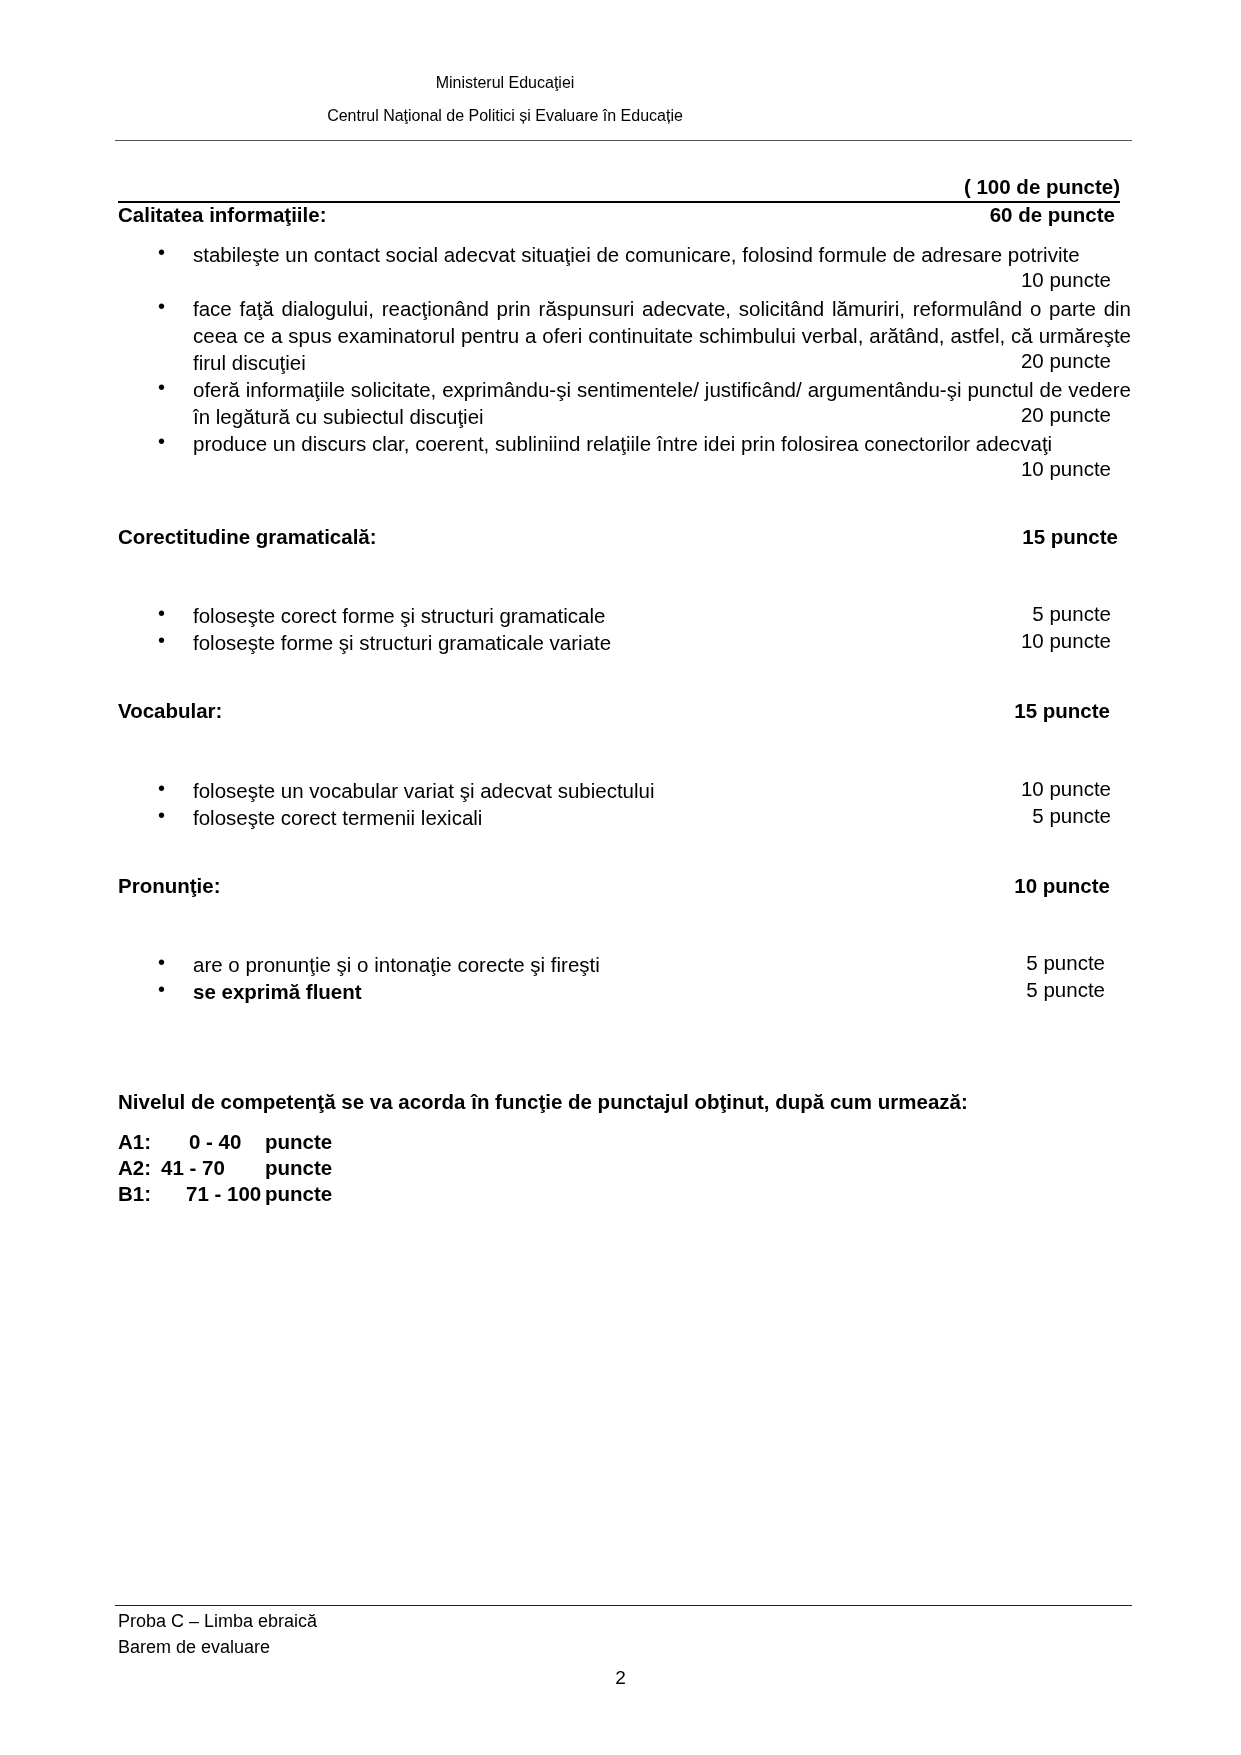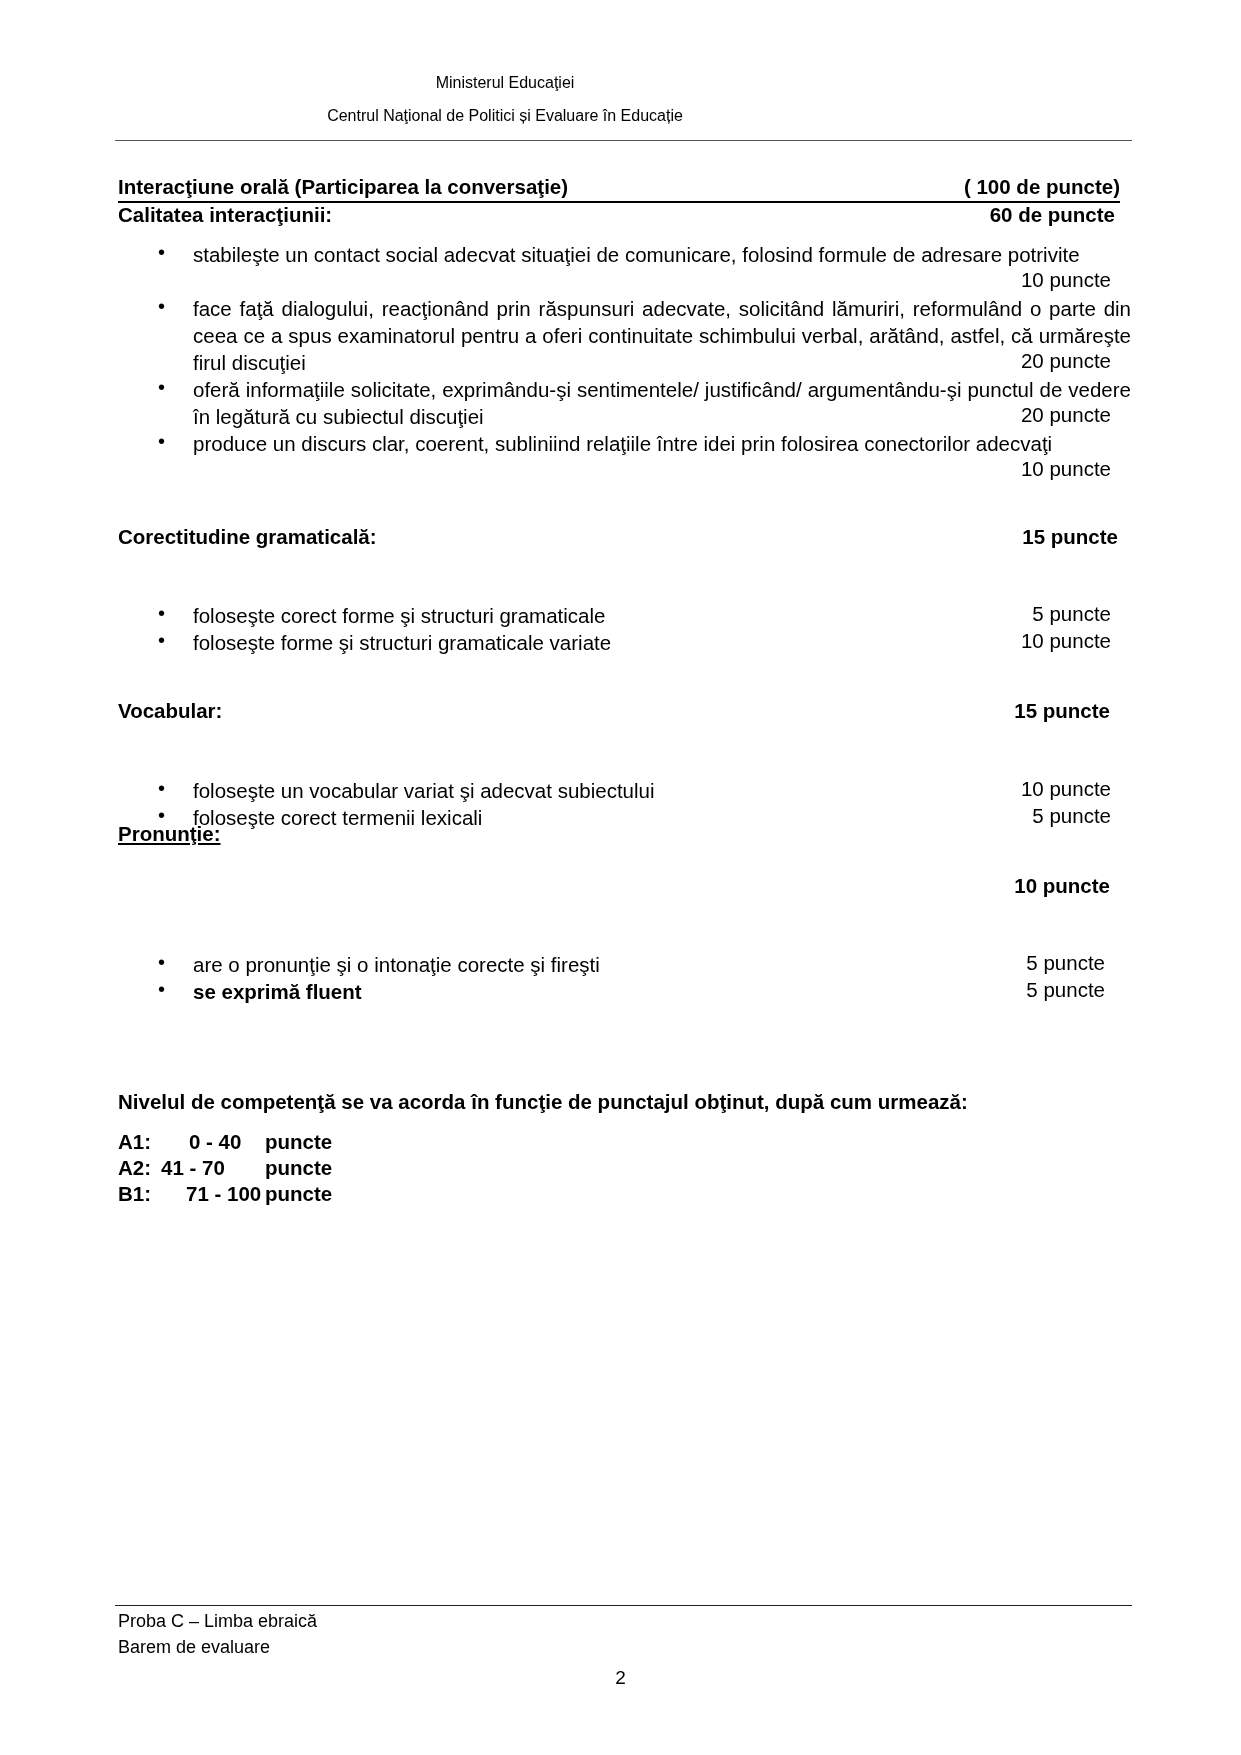--- a/index.html
+++ b/index.html
@@ -20,25 +20,24 @@
   .title-row span { position: absolute; top: 0; font-size: 20.5px; font-weight: bold; }
 </style>
 </head>
 <body>
 
 <div class="abs hdr" style="top:74px;">Ministerul Educaţiei</div>
 <div class="abs hdr" style="top:107px;">Centrul Naţional de Politici și Evaluare în Educație</div>
 <div class="rule" style="top:140px;"></div>
 
 <div class="title-row" style="top:175px;">
-  <span style="left:0;">Interacţiune orală (Participarea la conversaţie)</span>
   <span style="right:0;">( 100 de puncte)</span>
 </div>
 
-<div class="abs t b" style="left:118px; top:201px;">Calitatea interacţiunii:</div>
+<div class="abs t b" style="left:118px; top:201px;">Calitatea informaţiile:</div>
 <div class="abs t b" style="right:126px; top:201px;">60 de puncte</div>
 
 <div>
   <div>
     <span class="bullet" style="top:241px;">•</span>
     <div class="btext" style="top:241px;">stabileşte un contact social adecvat situaţiei de comunicare, folosind formule de adresare potrivite</div>
     <span class="pts" style="right:130px; top:268px;">10 puncte</span>
   </div>
   <div>
     <span class="bullet" style="top:295px;">•</span>
@@ -80,21 +79,21 @@
     <span class="abs t" style="left:193px; top:777px;">foloseşte un vocabular variat şi adecvat subiectului</span>
     <span class="pts" style="right:130px; top:777px;">10 puncte</span>
   </div>
   <div>
     <span class="bullet" style="top:804px;">•</span>
     <span class="abs t" style="left:193px; top:804px;">foloseşte corect termenii lexicali</span>
     <span class="pts" style="right:130px; top:804px;">5 puncte</span>
   </div>
 </div>
 
-<div class="abs t b" style="left:118px; top:820px;text-decoration:underline;">Pronunţie:</div>
+<div class="abs t b" style="left:118px; top:872px;">Pronunţie:</div>
 <div class="abs t b" style="right:131px; top:872px;">10 puncte</div>
 <div>
   <div>
     <span class="bullet" style="top:951px;">•</span>
     <span class="abs t" style="left:193px; top:951px;">are o pronunţie şi o intonaţie corecte şi fireşti</span>
     <span class="pts" style="right:136px; top:951px;">5 puncte</span>
   </div>
   <div>
     <span class="bullet" style="top:978px;">•</span>
     <span class="abs t" style="left:193px; top:978px;font-weight:bold;">se exprimă fluent</span>

